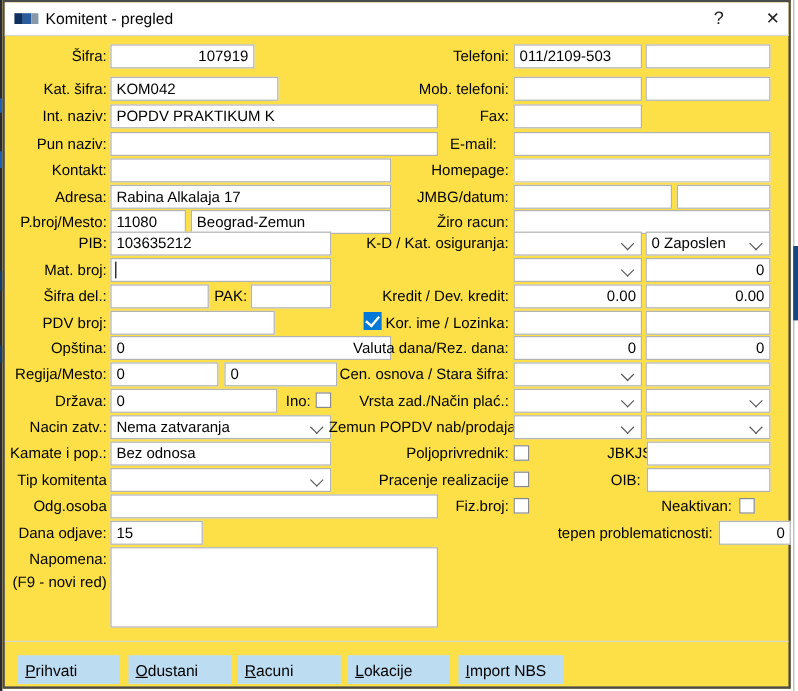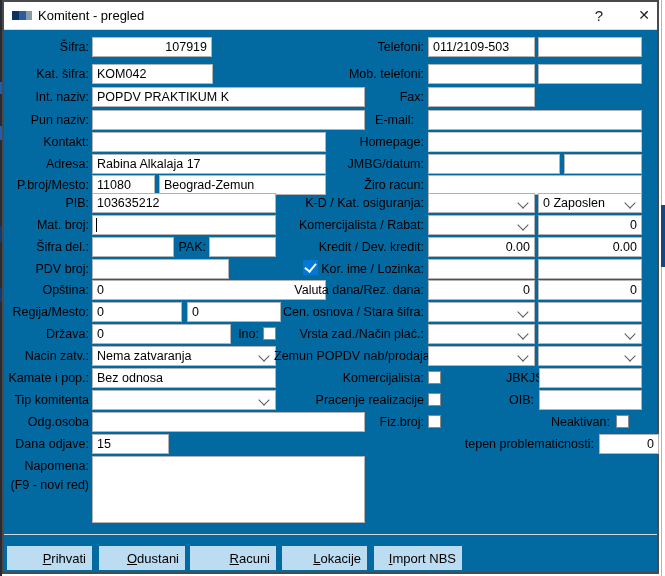--- a/index.html
+++ b/index.html
@@ -10,21 +10,21 @@
   }
   
   .bg-left-line{position:absolute;left:0;top:0;width:2px;height:576px;background:#2a2a33;}
   .bg-frag{position:absolute;left:0;width:3px;background:#1e5fb5;}
   .bg-right-line{position:absolute;left:661px;top:0;width:1px;height:576px;background:#b5b5b5;}
   .bg-right-blue{position:absolute;left:661px;top:205px;width:4px;height:62px;background:#17477e;}
 
   
   .dialog{
     position:absolute;left:2px;top:0px;width:657px;height:574px;
-    background:#0369a1;border:2px solid #4a4a4a;box-sizing:border-box;
+    background:#fde047;border:2px solid #4a4a4a;box-sizing:border-box;
   }
   .titlebar{
     position:absolute;left:0;top:0;right:0;height:27px;background:#ffffff;
     border-bottom:1px solid #d8d8d8;
   }
   .app-icon{position:absolute;left:8px;top:9px;width:20px;height:9px;display:flex;}
   .app-icon i{display:block;height:9px;}
   .app-icon .p1{width:7px;background:#0f2f5f;}
   .app-icon .p2{width:7px;background:#2a5d9e;}
   .app-icon .p3{width:6px;background:#8a99a8;}
@@ -49,22 +49,22 @@
   .cb{position:absolute;width:13px;height:13px;border:1px solid #8a8a8a;background:#fff;box-sizing:border-box;}
   .cb-checked{position:absolute;width:15px;height:15px;background:#0078d7;box-sizing:border-box;}
   .cb-checked .tick{position:absolute;left:4px;top:1px;width:5px;height:9px;
     border-right:2px solid #fff;border-bottom:2px solid #fff;transform:rotate(40deg);}
 
   .textarea{position:absolute;border:1px solid #b3b3b6;background:#fff;box-sizing:border-box;}
 
   .sep{position:absolute;left:0;right:0;top:532px;height:1px;background:#d6d6d6;}
 
   .btn{position:absolute;top:544px;height:24px;background:#bcdcf2;border:none;
-    font-size:13px;color:#000;text-align:right;line-height:24px;cursor:default;
-    font-family:"Liberation Sans","DejaVu Sans",sans-serif;}
+    font-size:13px;color:#000;text-align:left;line-height:24px;cursor:default;
+    font-family:"Liberation Sans","DejaVu Sans",sans-serif;margin-left:8px;}
   .btn u{text-decoration:underline;}
 </style>
 </head>
 <body>
 
 <div class="bg-left-line"></div>
 <div class="bg-frag" style="top:82px;height:12px;"></div>
 <div class="bg-frag" style="top:126px;height:14px;"></div>
 <div class="bg-frag" style="top:226px;height:16px;background:#123c6e;"></div>
 <div class="bg-frag" style="top:288px;height:14px;background:#123c6e;"></div>
@@ -81,21 +81,21 @@
       </span>
     <span class="title-text">Komitent - pregled</span>
     <span class="cap-btn help-btn">?</span>
     <span class="cap-btn close-btn">✕</span>
   </div>
 
   <div class="lbl" style="left:0;top:36px;width:85px">Šifra:</div>
   <div class="fld num" style="left:88px;top:35px;width:120px">107919</div>
 
   <div class="lbl" style="left:0;top:63px;width:85px">Kat. šifra:</div>
-  <div class="fld" style="left:88px;top:62px;width:121px">KOM042</div>
+  <div class="fld" style="left:88px;top:62px;width:140px">KOM042</div>
 
   <div class="lbl" style="left:0;top:86px;width:85px">Int. naziv:</div>
   <div class="fld" style="left:88px;top:85px;width:273px">POPDV PRAKTIKUM K</div>
 
   <div class="lbl" style="left:0;top:109px;width:85px">Pun naziv:</div>
   <div class="fld" style="left:88px;top:108px;width:273px"></div>
 
   <div class="lbl" style="left:0;top:131px;width:85px">Kontakt:</div>
   <div class="fld" style="left:88px;top:130px;width:234px"></div>
 
@@ -175,21 +175,20 @@
   <div class="fld" style="left:424px;top:152px;width:132px"></div>
   <div class="fld" style="left:560px;top:152px;width:78px"></div>
 
   <div class="lbl" style="left:270px;top:174px;width:150px">Žiro racun:</div>
   <div class="fld" style="left:424px;top:173px;width:214px"></div>
 
   <div class="lbl" style="left:270px;top:192px;width:150px">K-D / Kat. osiguranja:</div>
   <div class="fld dd" style="left:424px;top:191px;width:107px"><span></span><span class="arrow"></span></div>
   <div class="fld dd" style="left:534px;top:191px;width:104px"><span>0 Zaposlen</span><span class="arrow"></span></div>
 
-  <div class="lbl" style="left:270px;top:214px;width:150px">Komercijalista / Rabat:</div>
   <div class="fld dd" style="left:424px;top:213px;width:107px"><span></span><span class="arrow"></span></div>
   <div class="fld num" style="left:534px;top:213px;width:104px">0</div>
 
   <div class="lbl" style="left:270px;top:236px;width:150px">Kredit / Dev. kredit:</div>
   <div class="fld num" style="left:424px;top:235px;width:107px">0.00</div>
   <div class="fld num" style="left:534px;top:235px;width:104px">0.00</div>
 
   <div class="lbl" style="left:270px;top:258px;width:150px">Kor. ime / Lozinka:</div>
   <div class="fld" style="left:424px;top:257px;width:107px"></div>
   <div class="fld" style="left:534px;top:257px;width:104px"></div>
@@ -203,21 +202,21 @@
   <div class="fld" style="left:534px;top:300px;width:104px"></div>
 
   <div class="lbl" style="left:270px;top:323px;width:150px">Vrsta zad./Način plać.:</div>
   <div class="fld dd" style="left:424px;top:322px;width:107px"><span></span><span class="arrow"></span></div>
   <div class="fld dd" style="left:534px;top:322px;width:104px"><span></span><span class="arrow"></span></div>
 
   <div class="lbl" style="left:270px;top:345px;width:150px">Zemun POPDV nab/prodaja:</div>
   <div class="fld dd" style="left:424px;top:344px;width:107px"><span></span><span class="arrow"></span></div>
   <div class="fld dd" style="left:534px;top:344px;width:104px"><span></span><span class="arrow"></span></div>
 
-  <div class="lbl" style="left:270px;top:367px;width:150px">Komercijalista:</div>
+  <div class="lbl" style="left:270px;top:367px;width:150px">Poljoprivrednik:</div>
   <div class="cb" style="left:424px;top:369px"></div>
   <div class="lbl" style="left:447px;top:367px;width:96px">JBKJS:</div>
   <div class="fld" style="left:535px;top:366px;width:103px"></div>
 
   <div class="lbl" style="left:270px;top:389px;width:150px">Pracenje realizacije</div>
   <div class="cb" style="left:424px;top:391px"></div>
   <div class="lbl" style="left:434px;top:389px;width:96px">OIB:</div>
   <div class="fld" style="left:535px;top:388px;width:103px"></div>
 
   <div class="lbl" style="left:270px;top:411px;width:150px">Fiz.broj:</div>

